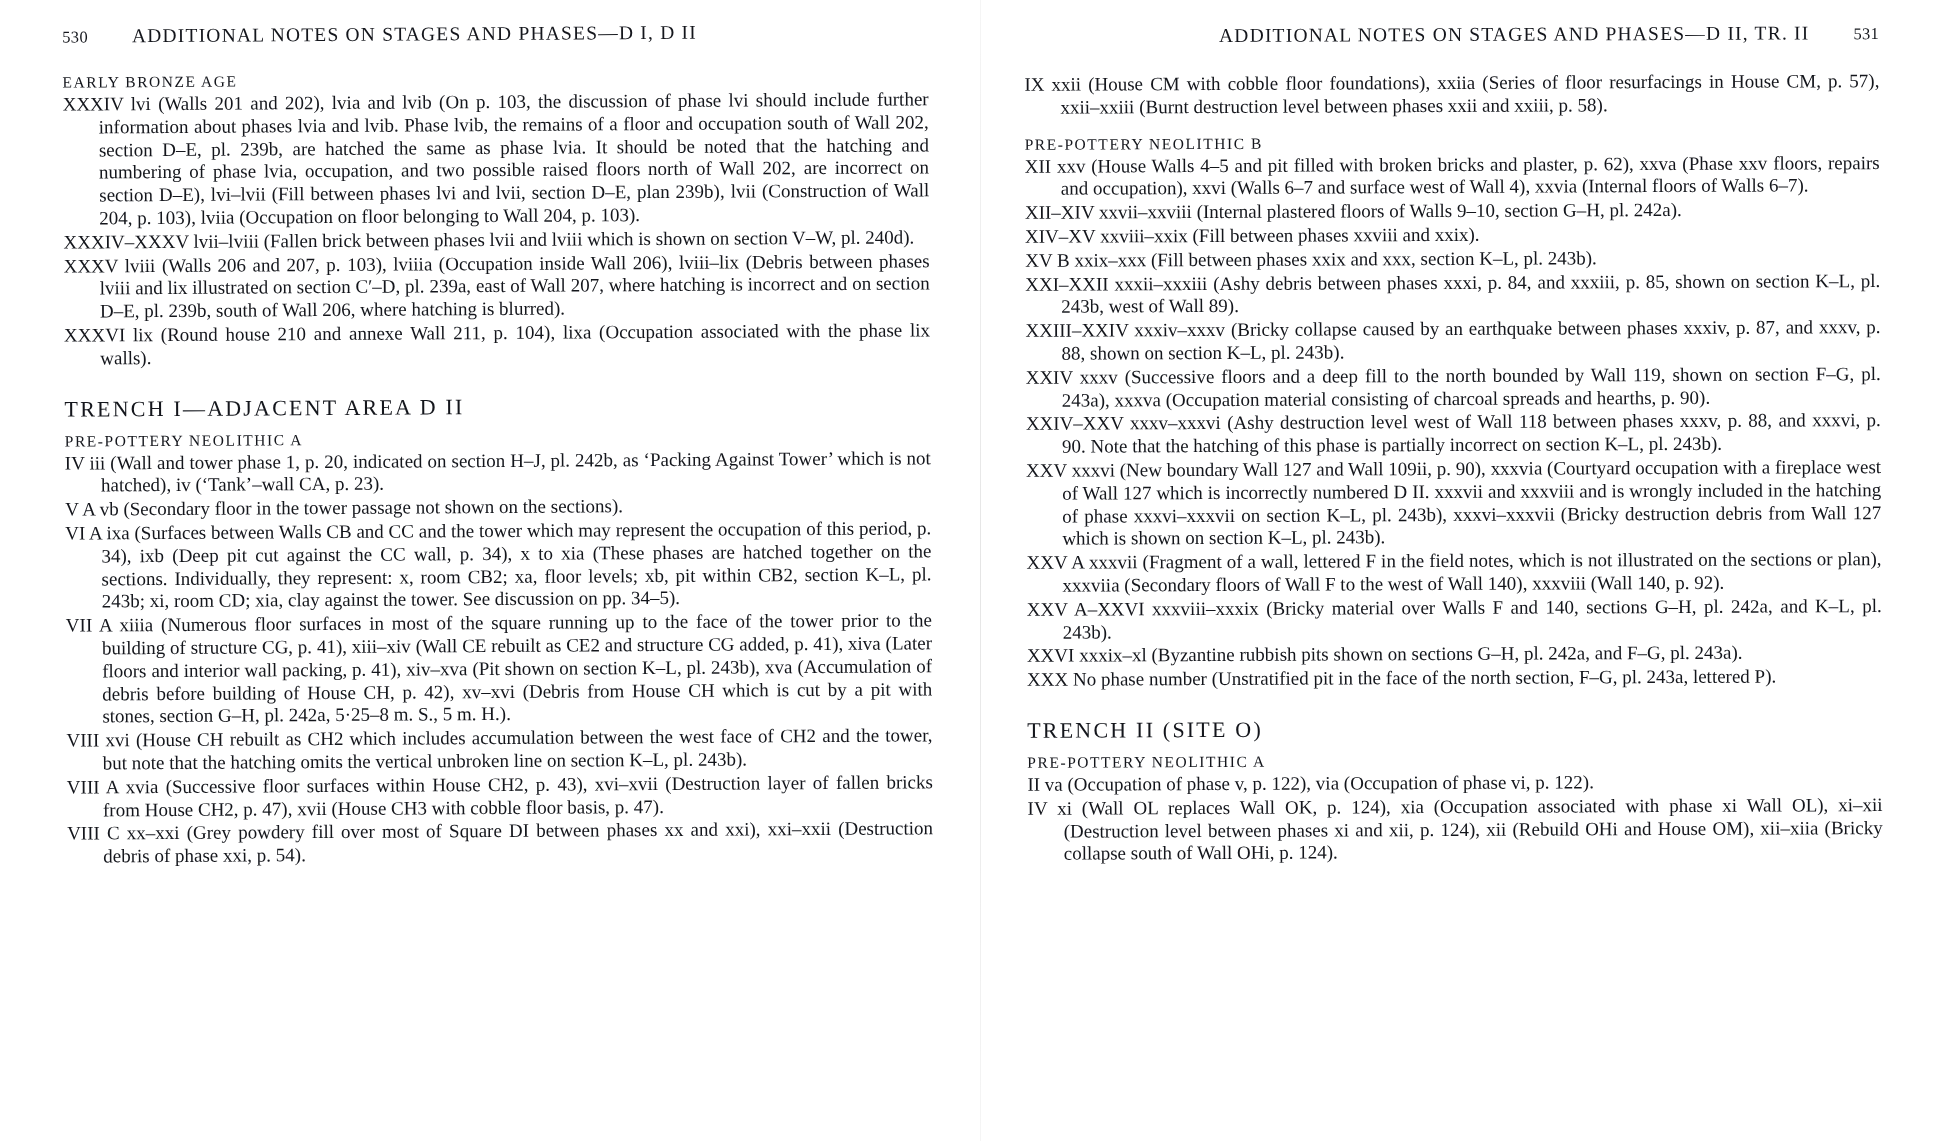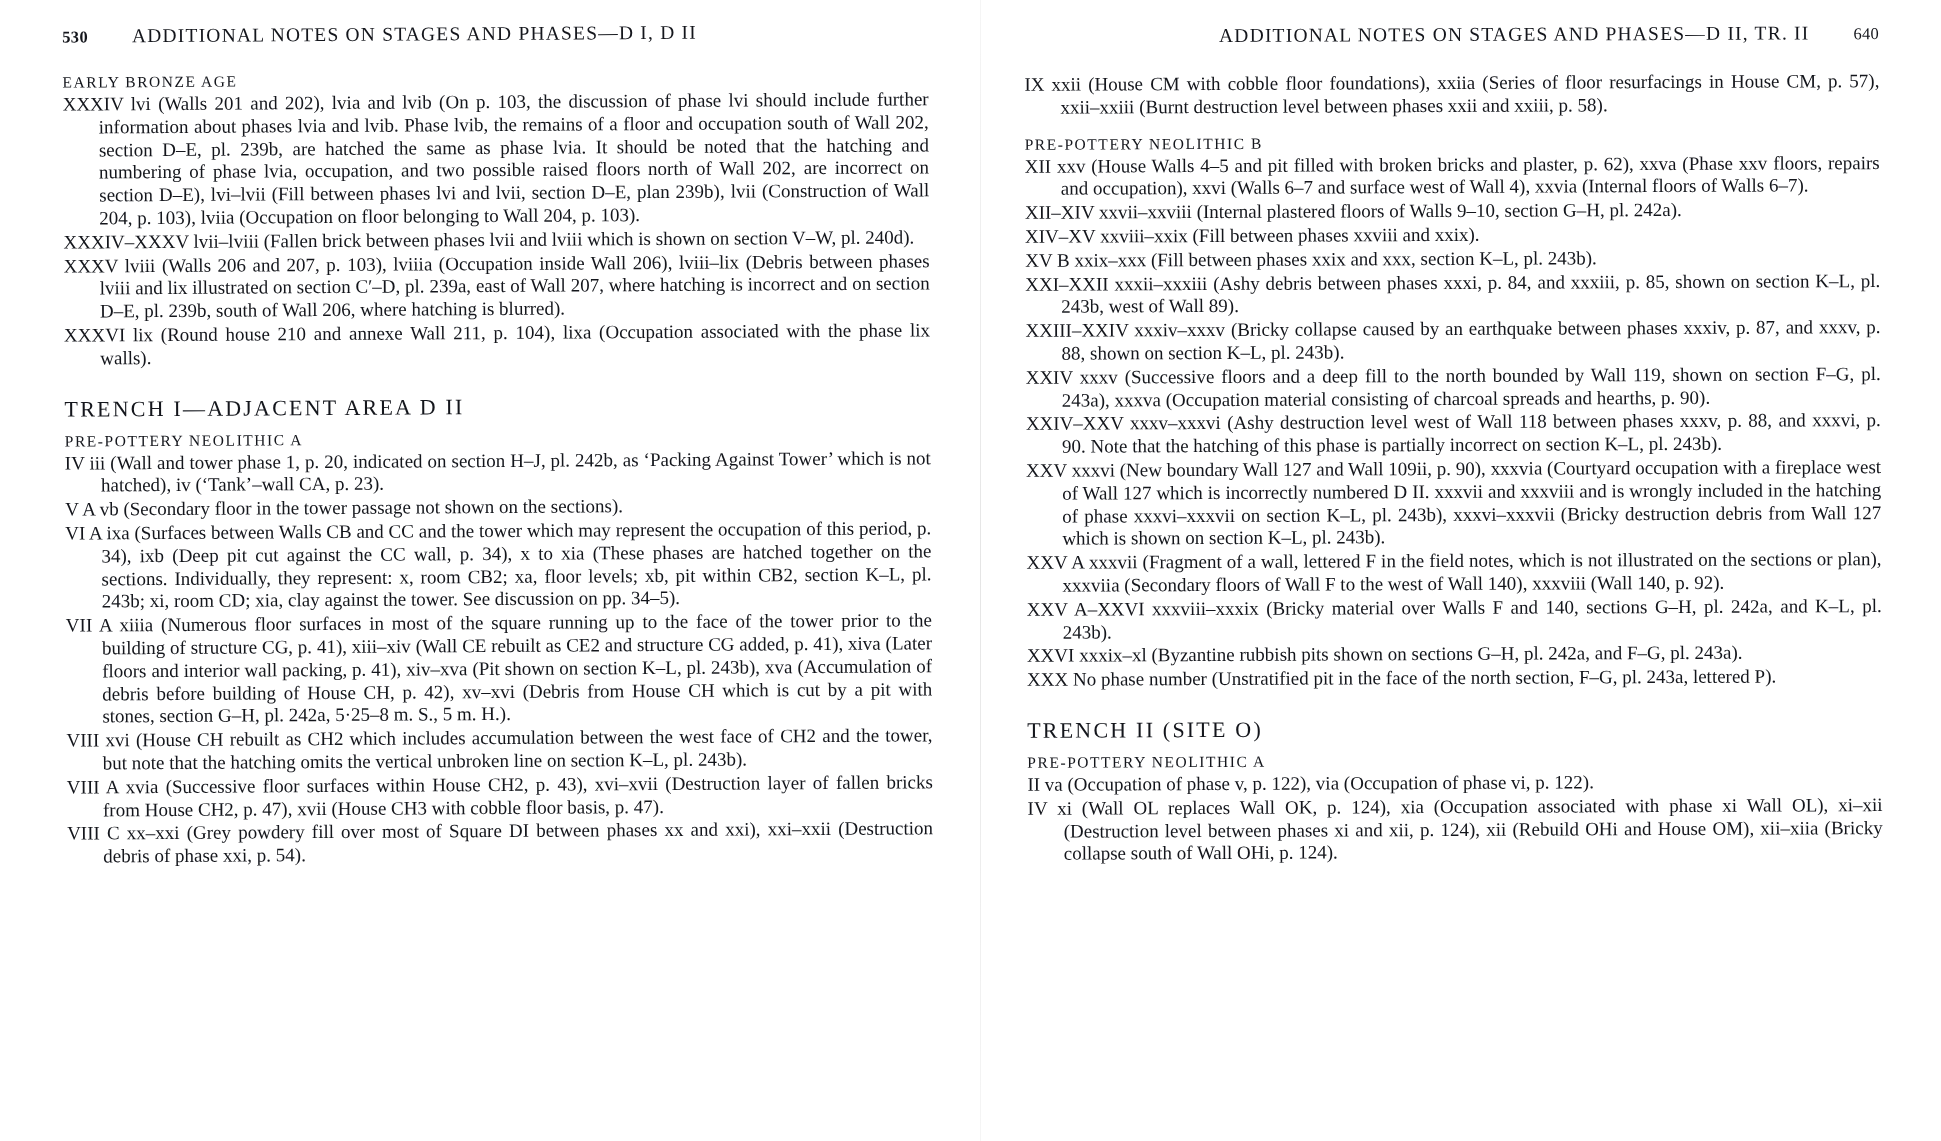--- a/index.html
+++ b/index.html
@@ -50,21 +50,21 @@
     margin-bottom: 26px;
     white-space: nowrap;
   }
   .rh-left { justify-content: flex-start; }
   .rh-right { justify-content: flex-end; }
   .folio {
     font-size: 16.5px;
     letter-spacing: 0.02em;
     font-variant: normal;
   }
-  .rh-left .folio { margin-right: 44px; font-weight: bold; }
+  .rh-left .folio { margin-right: 44px; }
   .rh-right .folio { margin-left: 44px; }
   .rh-title { font-size: 19.5px; }
 
   .section-head {
     font-variant: small-caps;
     letter-spacing: 0.10em;
     font-size: 15.5px;
     margin: 0 0 2px 0;
   }
   .section-head.spaced-top { margin-top: 16px; }
@@ -124,21 +124,21 @@
     <p class="entry">VIII xvi (House CH rebuilt as CH2 which includes accumulation between the west face of CH2 and the tower, but note that the hatching omits the vertical unbroken line on section K–L, pl. 243b).</p>
     <p class="entry">VIII A xvia (Successive floor surfaces within House CH2, p. 43), xvi–xvii (Destruction layer of fallen bricks from House CH2, p. 47), xvii (House CH3 with cobble floor basis, p. 47).</p>
     <p class="entry">VIII C xx–xxi (Grey powdery fill over most of Square DI between phases xx and xxi), xxi–xxii (Destruction debris of phase xxi, p. 54).</p>
 
   </div>
 
   <div class="page page-right skew-right">
 
     <div class="running-head rh-right">
       <span class="rh-title">ADDITIONAL NOTES ON STAGES AND PHASES—D II, TR. II</span>
-      <span class="folio">640</span>
+      <span class="folio">531</span>
     </div>
 
     <p class="entry">IX xxii (House CM with cobble floor foundations), xxiia (Series of floor resurfacings in House CM, p. 57), xxii–xxiii (Burnt destruction level between phases xxii and xxiii, p. 58).</p>
 
     <div class="section-head spaced-top">PRE-POTTERY NEOLITHIC B</div>
 
     <p class="entry">XII xxv (House Walls 4–5 and pit filled with broken bricks and plaster, p. 62), xxva (Phase xxv floors, repairs and occupation), xxvi (Walls 6–7 and surface west of Wall 4), xxvia (Internal floors of Walls 6–7).</p>
     <p class="entry">XII–XIV xxvii–xxviii (Internal plastered floors of Walls 9–10, section G–H, pl. 242a).</p>
     <p class="entry">XIV–XV xxviii–xxix (Fill between phases xxviii and xxix).</p>
     <p class="entry">XV B xxix–xxx (Fill between phases xxix and xxx, section K–L, pl. 243b).</p>

